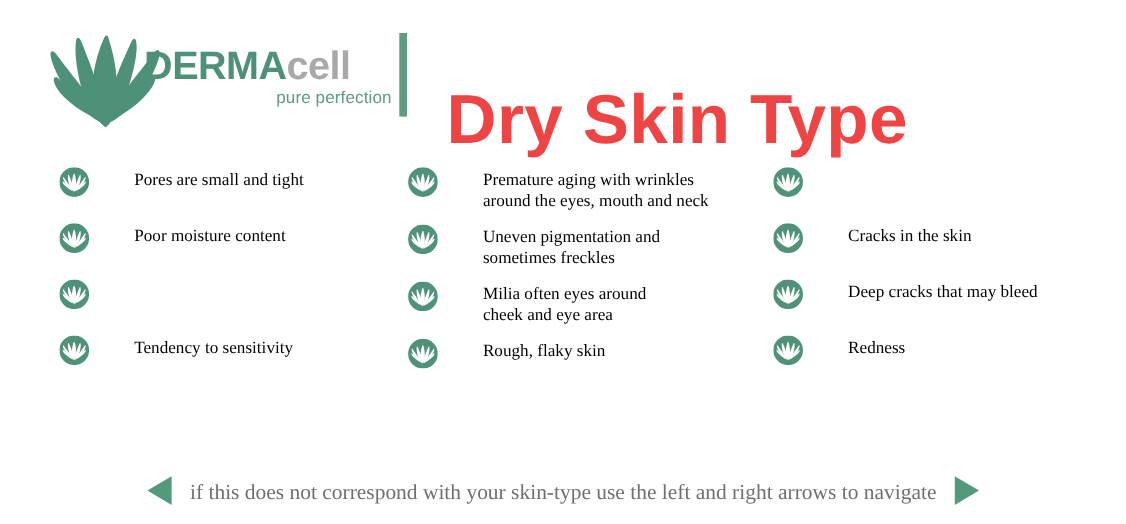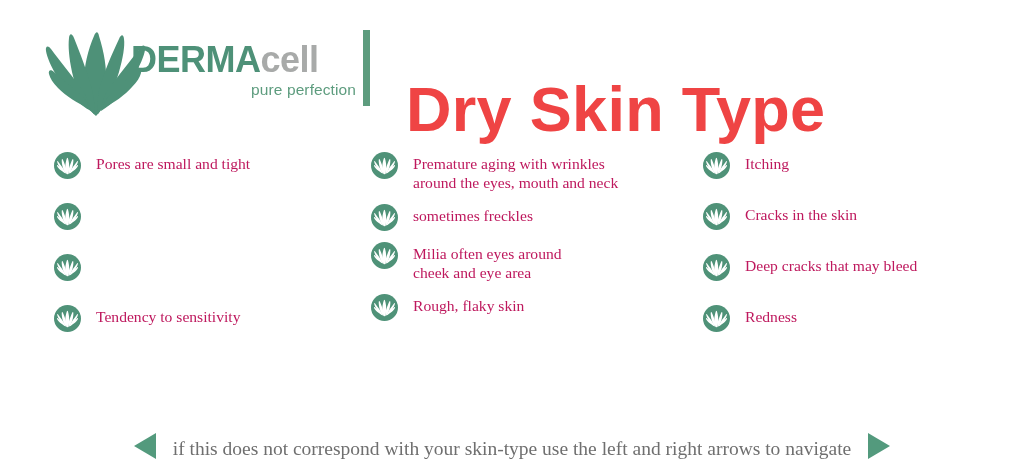--- a/index.html
+++ b/index.html
@@ -116,22 +116,23 @@
     width: 27px;
     height: 27px;
   }
   .bullet-icon svg { display: block; width: 100%; height: 100%; }
 
   .feature-text {
     display: block;
     font-family: "Liberation Serif", "DejaVu Serif", serif;
     font-size: 15.6px;
     line-height: 19px;
-    color: #be185d;
+    color: #000000;
     padding-top: 2px;
+    margin-left: 26px;
   }
   .feature-text .line { display: block; white-space: nowrap; }
 
   
   #footer {
     position: absolute;
     left: 0;
     top: 415px;
     width: 1024px;
     height: 46px;
@@ -212,20 +213,23 @@
               <path d="M13.5 22.5c-1.5-1.3-2.2-4-2.2-7.2 0-3.2.7-6.4 1.6-9 .3-.8.8-.8 1 0 .9 2.8 1.4 6 1.3 9.1-.1 3.1-.6 5.8-1.7 7.1z"></path>
               <path d="M12.6 22.2c-1.9-1.7-3.4-4.8-4.2-8.2-.6-2.6-.8-5-.6-6.4.1-.9.6-.9 1 0 1.3 2.9 2.7 6.5 3.5 9.5.6 2.2.6 4.1.3 5.1z"></path>
               <path d="M14.5 22.2c1.9-1.7 3.4-4.8 4.2-8.2.6-2.6.8-5 .6-6.4-.1-.9-.6-.9-1 0-1.3 2.9-2.7 6.5-3.5 9.5-.6 2.2-.6 4.1-.3 5.1z"></path>
               <path d="M11.6 21.6c-2.3-1.4-4.6-4-6.2-6.7-1.3-2.2-2-4.1-2.2-5.2-.1-.9.4-1.1.9-.3 1.8 2.5 4.1 5.5 5.7 8 1.1 1.7 1.7 3.4 1.8 4.2z"></path>
               <path d="M15.5 21.6c2.3-1.4 4.6-4 6.2-6.7 1.3-2.2 2-4.1 2.2-5.2.1-.9-.4-1.1-.9-.3-1.8 2.5-4.1 5.5-5.7 8-1.1 1.7-1.7 3.4-1.8 4.2z"></path>
               <path d="M10.8 20.8c-2.2-1-4.5-2.6-6-4.2-1-1-1.6-2-1.8-2.8-.2-.8.3-1 .8-.5 1.7 1.6 3.8 3.4 5.3 4.8.9.8 1.5 1.8 1.7 2.7z"></path>
               <path d="M16.2 20.8c2.2-1 4.5-2.6 6-4.2 1-1 1.6-2 1.8-2.8.2-.8-.3-1-.8-.5-1.7 1.6-3.8 3.4-5.3 4.8-.9.8-1.5 1.8-1.7 2.7z"></path>
             </g>
           </svg>
         </span>
+        <span class="feature-text">
+          <span class="line">Poor moisture content</span>
+        </span>
       </div>
       <div class="feature-item">
         <span class="bullet-icon">
           <svg viewBox="0 0 27 27" xmlns="http://www.w3.org/2000/svg" aria-hidden="true">
             <circle cx="13.5" cy="13.5" r="13.5" fill="#4f9278"></circle>
             <g fill="#ffffff">
               <path d="M13.5 22.5c-1.5-1.3-2.2-4-2.2-7.2 0-3.2.7-6.4 1.6-9 .3-.8.8-.8 1 0 .9 2.8 1.4 6 1.3 9.1-.1 3.1-.6 5.8-1.7 7.1z"></path>
               <path d="M12.6 22.2c-1.9-1.7-3.4-4.8-4.2-8.2-.6-2.6-.8-5-.6-6.4.1-.9.6-.9 1 0 1.3 2.9 2.7 6.5 3.5 9.5.6 2.2.6 4.1.3 5.1z"></path>
               <path d="M14.5 22.2c1.9-1.7 3.4-4.8 4.2-8.2.6-2.6.8-5 .6-6.4-.1-.9-.6-.9-1 0-1.3 2.9-2.7 6.5-3.5 9.5-.6 2.2-.6 4.1-.3 5.1z"></path>
               <path d="M11.6 21.6c-2.3-1.4-4.6-4-6.2-6.7-1.3-2.2-2-4.1-2.2-5.2-.1-.9.4-1.1.9-.3 1.8 2.5 4.1 5.5 5.7 8 1.1 1.7 1.7 3.4 1.8 4.2z"></path>
@@ -286,20 +290,21 @@
               <path d="M12.6 22.2c-1.9-1.7-3.4-4.8-4.2-8.2-.6-2.6-.8-5-.6-6.4.1-.9.6-.9 1 0 1.3 2.9 2.7 6.5 3.5 9.5.6 2.2.6 4.1.3 5.1z"></path>
               <path d="M14.5 22.2c1.9-1.7 3.4-4.8 4.2-8.2.6-2.6.8-5 .6-6.4-.1-.9-.6-.9-1 0-1.3 2.9-2.7 6.5-3.5 9.5-.6 2.2-.6 4.1-.3 5.1z"></path>
               <path d="M11.6 21.6c-2.3-1.4-4.6-4-6.2-6.7-1.3-2.2-2-4.1-2.2-5.2-.1-.9.4-1.1.9-.3 1.8 2.5 4.1 5.5 5.7 8 1.1 1.7 1.7 3.4 1.8 4.2z"></path>
               <path d="M15.5 21.6c2.3-1.4 4.6-4 6.2-6.7 1.3-2.2 2-4.1 2.2-5.2.1-.9-.4-1.1-.9-.3-1.8 2.5-4.1 5.5-5.7 8-1.1 1.7-1.7 3.4-1.8 4.2z"></path>
               <path d="M10.8 20.8c-2.2-1-4.5-2.6-6-4.2-1-1-1.6-2-1.8-2.8-.2-.8.3-1 .8-.5 1.7 1.6 3.8 3.4 5.3 4.8.9.8 1.5 1.8 1.7 2.7z"></path>
               <path d="M16.2 20.8c2.2-1 4.5-2.6 6-4.2 1-1 1.6-2 1.8-2.8.2-.8-.3-1-.8-.5-1.7 1.6-3.8 3.4-5.3 4.8-.9.8-1.5 1.8-1.7 2.7z"></path>
             </g>
           </svg>
         </span>
         <span class="feature-text">
+          <span class="line">Uneven pigmentation and</span>
           <span class="line">sometimes freckles</span>
         </span>
       </div>
       <div class="feature-item">
         <span class="bullet-icon">
           <svg viewBox="0 0 27 27" xmlns="http://www.w3.org/2000/svg" aria-hidden="true">
             <circle cx="13.5" cy="13.5" r="13.5" fill="#4f9278"></circle>
             <g fill="#ffffff">
               <path d="M13.5 22.5c-1.5-1.3-2.2-4-2.2-7.2 0-3.2.7-6.4 1.6-9 .3-.8.8-.8 1 0 .9 2.8 1.4 6 1.3 9.1-.1 3.1-.6 5.8-1.7 7.1z"></path>
               <path d="M12.6 22.2c-1.9-1.7-3.4-4.8-4.2-8.2-.6-2.6-.8-5-.6-6.4.1-.9.6-.9 1 0 1.3 2.9 2.7 6.5 3.5 9.5.6 2.2.6 4.1.3 5.1z"></path>
@@ -344,23 +349,20 @@
             <g fill="#ffffff">
               <path d="M13.5 22.5c-1.5-1.3-2.2-4-2.2-7.2 0-3.2.7-6.4 1.6-9 .3-.8.8-.8 1 0 .9 2.8 1.4 6 1.3 9.1-.1 3.1-.6 5.8-1.7 7.1z"></path>
               <path d="M12.6 22.2c-1.9-1.7-3.4-4.8-4.2-8.2-.6-2.6-.8-5-.6-6.4.1-.9.6-.9 1 0 1.3 2.9 2.7 6.5 3.5 9.5.6 2.2.6 4.1.3 5.1z"></path>
               <path d="M14.5 22.2c1.9-1.7 3.4-4.8 4.2-8.2.6-2.6.8-5 .6-6.4-.1-.9-.6-.9-1 0-1.3 2.9-2.7 6.5-3.5 9.5-.6 2.2-.6 4.1-.3 5.1z"></path>
               <path d="M11.6 21.6c-2.3-1.4-4.6-4-6.2-6.7-1.3-2.2-2-4.1-2.2-5.2-.1-.9.4-1.1.9-.3 1.8 2.5 4.1 5.5 5.7 8 1.1 1.7 1.7 3.4 1.8 4.2z"></path>
               <path d="M15.5 21.6c2.3-1.4 4.6-4 6.2-6.7 1.3-2.2 2-4.1 2.2-5.2.1-.9-.4-1.1-.9-.3-1.8 2.5-4.1 5.5-5.7 8-1.1 1.7-1.7 3.4-1.8 4.2z"></path>
               <path d="M10.8 20.8c-2.2-1-4.5-2.6-6-4.2-1-1-1.6-2-1.8-2.8-.2-.8.3-1 .8-.5 1.7 1.6 3.8 3.4 5.3 4.8.9.8 1.5 1.8 1.7 2.7z"></path>
               <path d="M16.2 20.8c2.2-1 4.5-2.6 6-4.2 1-1 1.6-2 1.8-2.8.2-.8-.3-1-.8-.5-1.7 1.6-3.8 3.4-5.3 4.8-.9.8-1.5 1.8-1.7 2.7z"></path>
             </g>
           </svg>
-        </span>
-        <span class="feature-text">
-          <span class="line">Itching</span>
         </span>
       </div>
       <div class="feature-item">
         <span class="bullet-icon">
           <svg viewBox="0 0 27 27" xmlns="http://www.w3.org/2000/svg" aria-hidden="true">
             <circle cx="13.5" cy="13.5" r="13.5" fill="#4f9278"></circle>
             <g fill="#ffffff">
               <path d="M13.5 22.5c-1.5-1.3-2.2-4-2.2-7.2 0-3.2.7-6.4 1.6-9 .3-.8.8-.8 1 0 .9 2.8 1.4 6 1.3 9.1-.1 3.1-.6 5.8-1.7 7.1z"></path>
               <path d="M12.6 22.2c-1.9-1.7-3.4-4.8-4.2-8.2-.6-2.6-.8-5-.6-6.4.1-.9.6-.9 1 0 1.3 2.9 2.7 6.5 3.5 9.5.6 2.2.6 4.1.3 5.1z"></path>
               <path d="M14.5 22.2c1.9-1.7 3.4-4.8 4.2-8.2.6-2.6.8-5 .6-6.4-.1-.9-.6-.9-1 0-1.3 2.9-2.7 6.5-3.5 9.5-.6 2.2-.6 4.1-.3 5.1z"></path>

